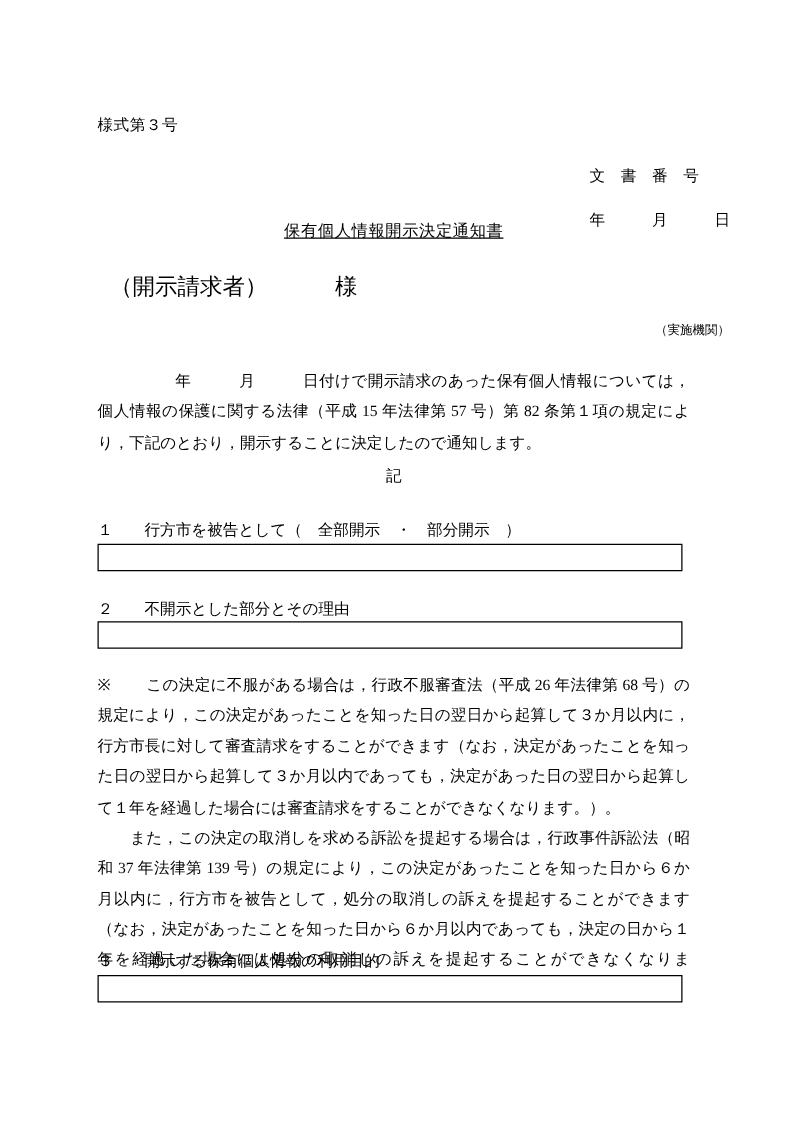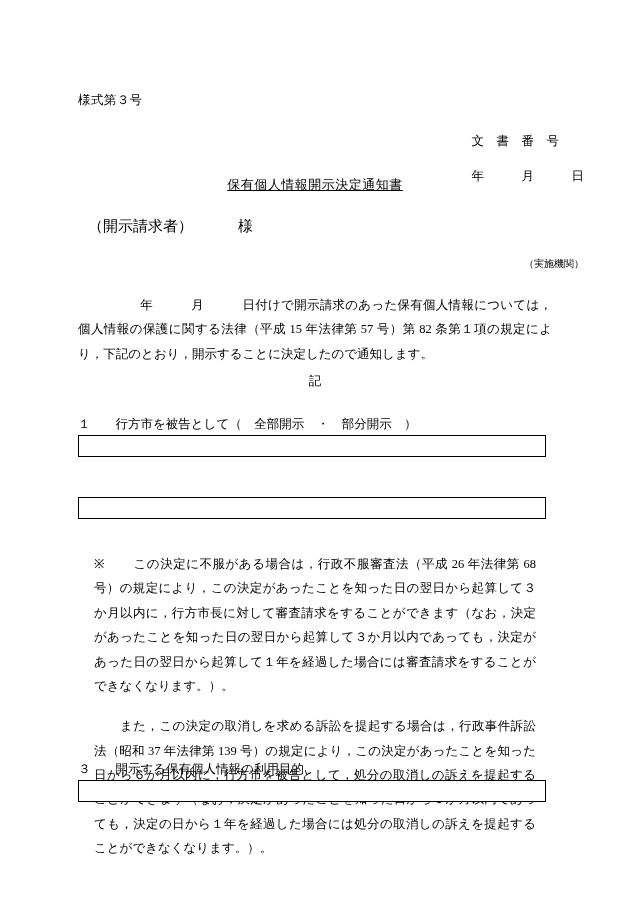--- a/index.html
+++ b/index.html
@@ -48,21 +48,21 @@
     width: 630px;
     text-align: center;
     font-size: 13px;
     letter-spacing: 0.5px;
     text-decoration: underline;
   }
   .requester {
     position: absolute;
     left: 88px;
     top: 217px;
-    font-size: 15px;
+    font-size: 18px;
     white-space: pre;
   }
   .agency {
     position: absolute;
     right: 78px;
     top: 257px;
     font-size: 10px;
   }
   .body-para {
     position: absolute;
@@ -109,21 +109,21 @@
   .note {
     position: absolute;
     left: 78px;
     top: 536px;
     width: 474px;
     font-size: 12.5px;
     line-height: 1.95;
     text-align: justify;
   }
   .note p {
-    margin: 16px;
+    margin: 0;
   }
   .note .hang {
     display: inline-block;
     width: 26px;
   }
   .note .p2 {
     margin-top: 0;
     text-indent: 26px;
   }
 </style>
@@ -145,20 +145,21 @@
 
   <div class="agency">（実施機関）</div>
 
   <div class="body-para"><span class="indent"></span><span>年　　　月　　　日付けで開示請求のあった保有個人情報については，個人情報の保護に関する法律（平成 15 年法律第 57 号）第 82 条第１項の規定により，下記のとおり，開示することに決定したので通知します。</span></div>
 
   <div class="ki">記</div>
 
   <div class="item-label item1-label"><span>１</span>　　<span>行方市を被告として（　全部開示　・　部分開示　）</span></div>
   <div class="answer-box box1"></div>
 
+  <div class="item-label item2-label"><span>２</span>　　<span>不開示とした部分とその理由</span></div>
   <div class="answer-box box2"></div>
 
   <div class="note">
     <p><span class="hang">※</span>　<span>この決定に不服がある場合は，行政不服審査法（平成 26 年法律第 68 号）の規定により，この決定があったことを知った日の翌日から起算して３か月以内に，行方市長に対して審査請求をすることができます（なお，決定があったことを知った日の翌日から起算して３か月以内であっても，決定があった日の翌日から起算して１年を経過した場合には審査請求をすることができなくなります。）。</span></p>
     <p class="p2"><span>また，この決定の取消しを求める訴訟を提起する場合は，行政事件訴訟法（昭和 37 年法律第 139 号）の規定により，この決定があったことを知った日から６か月以内に，行方市を被告として，処分の取消しの訴えを提起することができます（なお，決定があったことを知った日から６か月以内であっても，決定の日から１年を経過した場合には処分の取消しの訴えを提起することができなくなります。）。</span></p>
   </div>
 
   <div class="item-label item3-label"><span>３</span>　　<span>開示する保有個人情報の利用目的</span></div>
   <div class="answer-box box3"></div>
 

